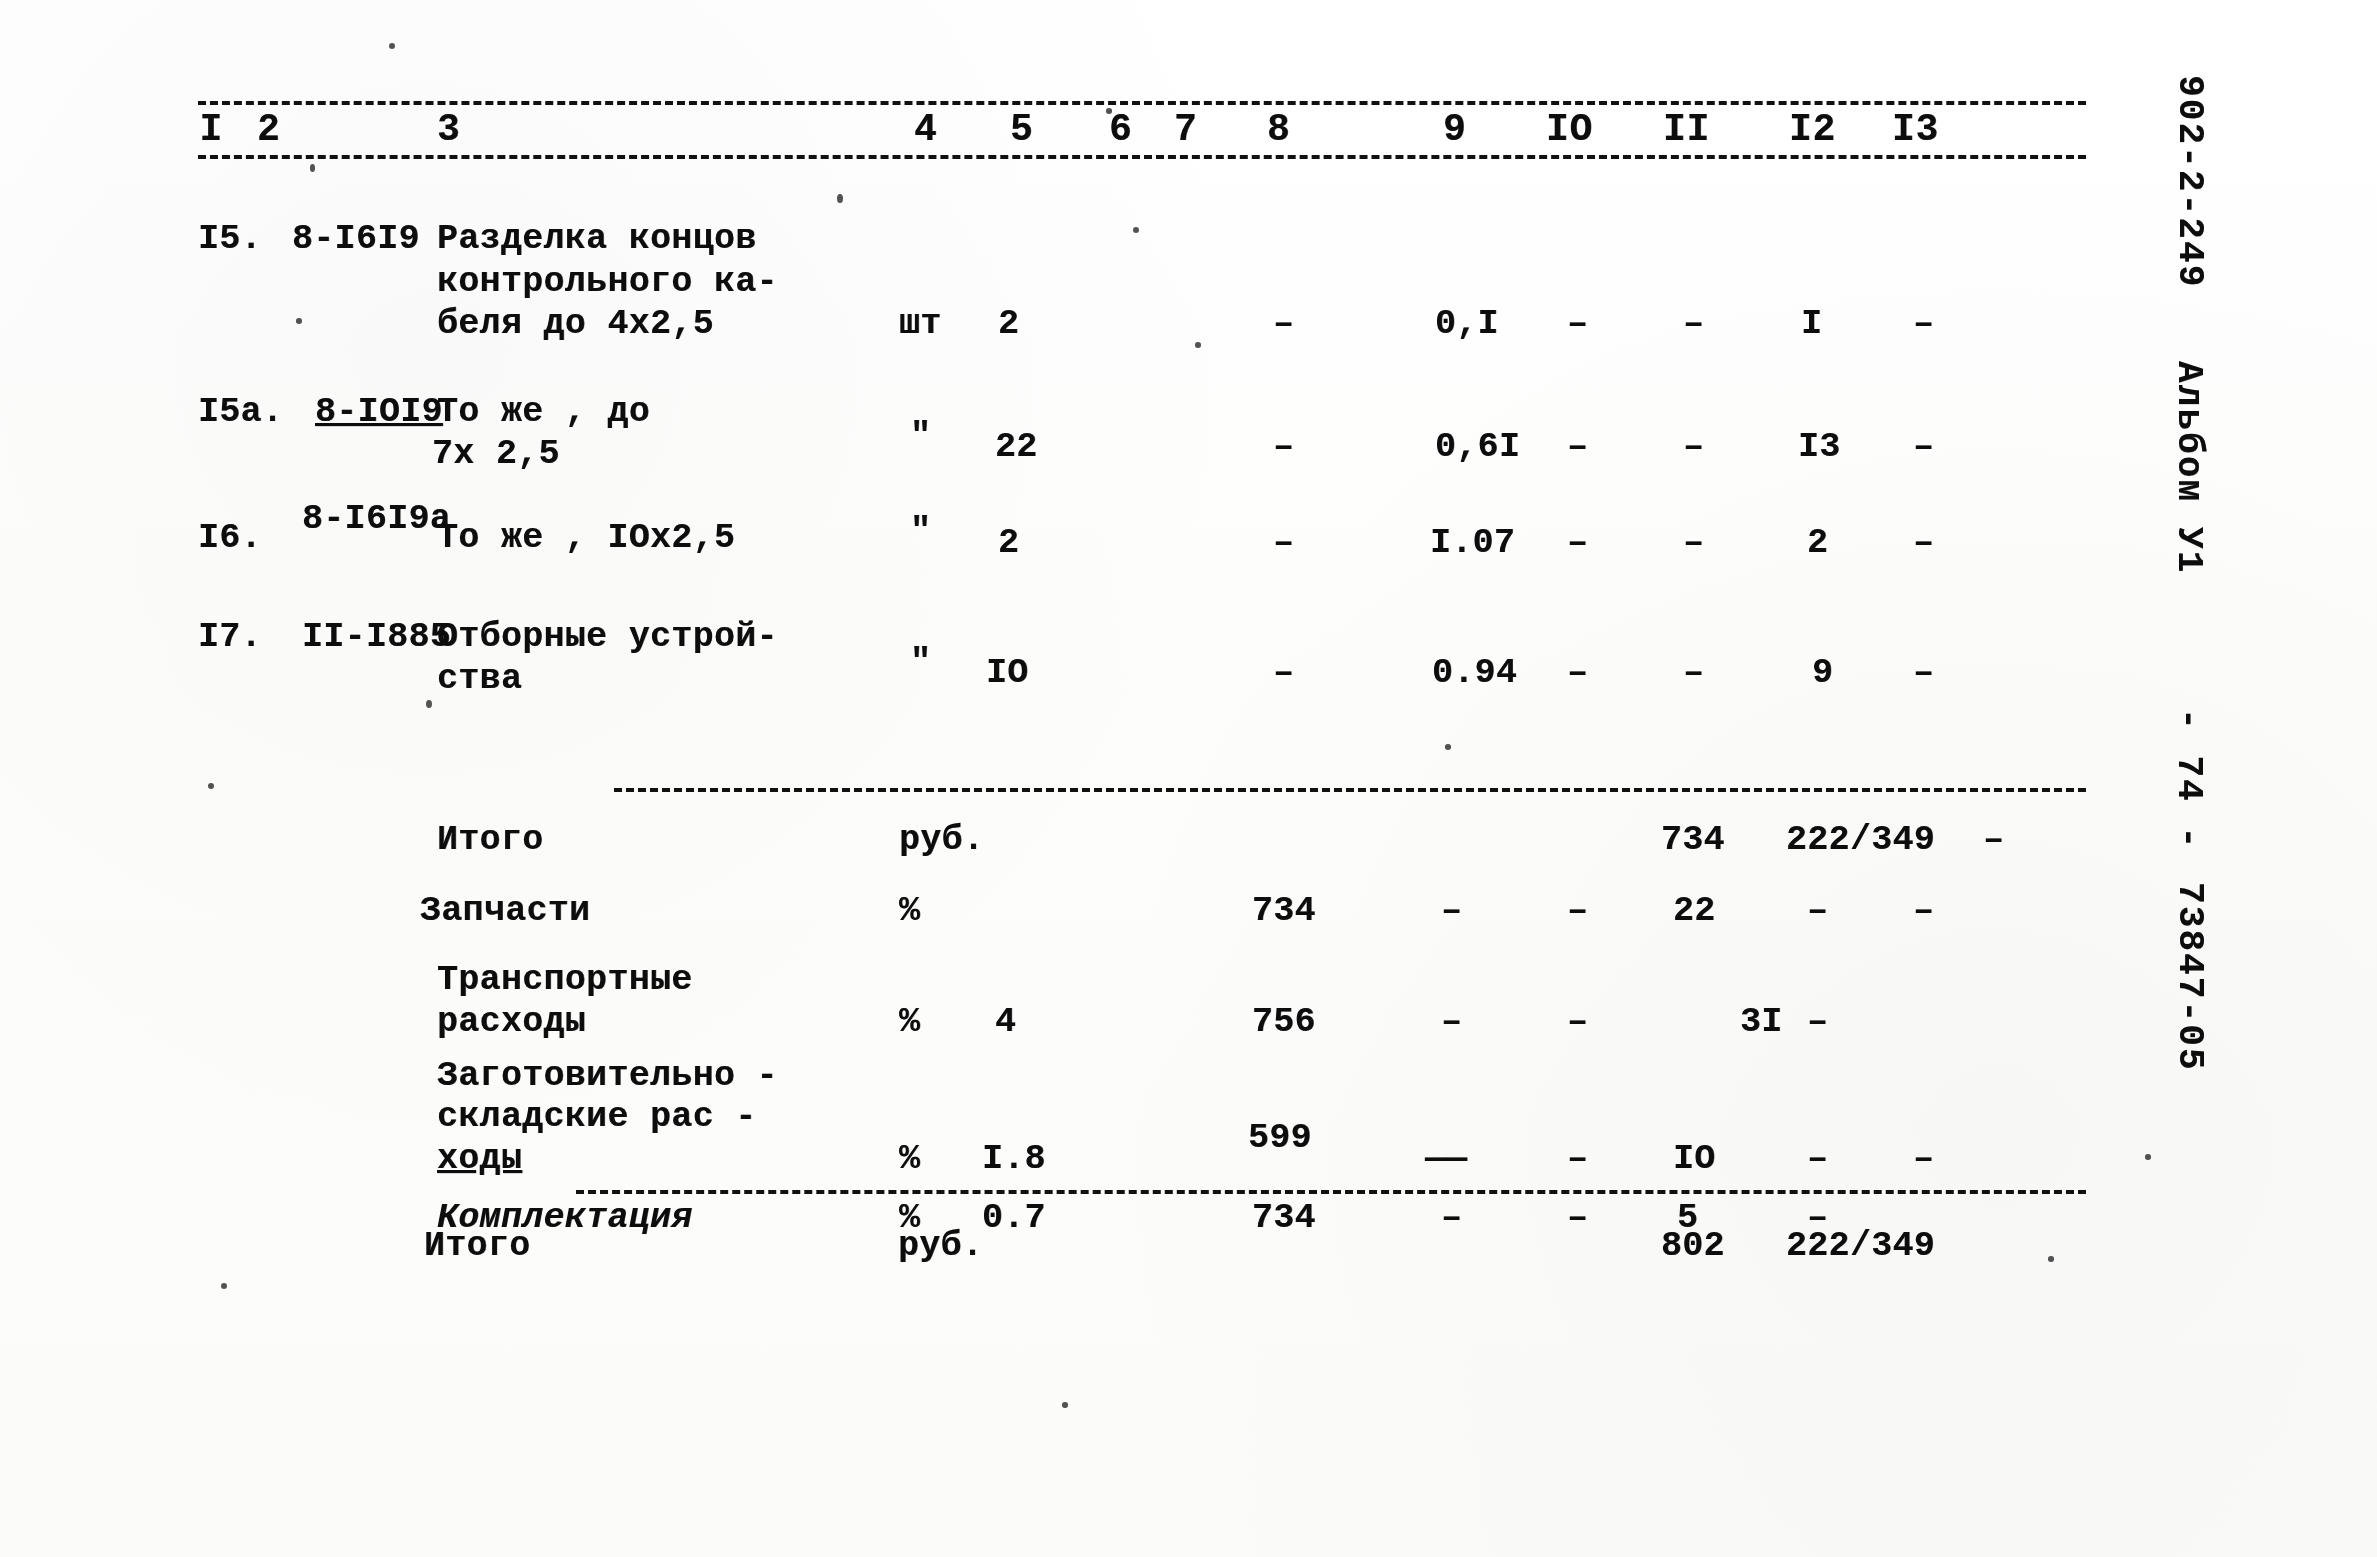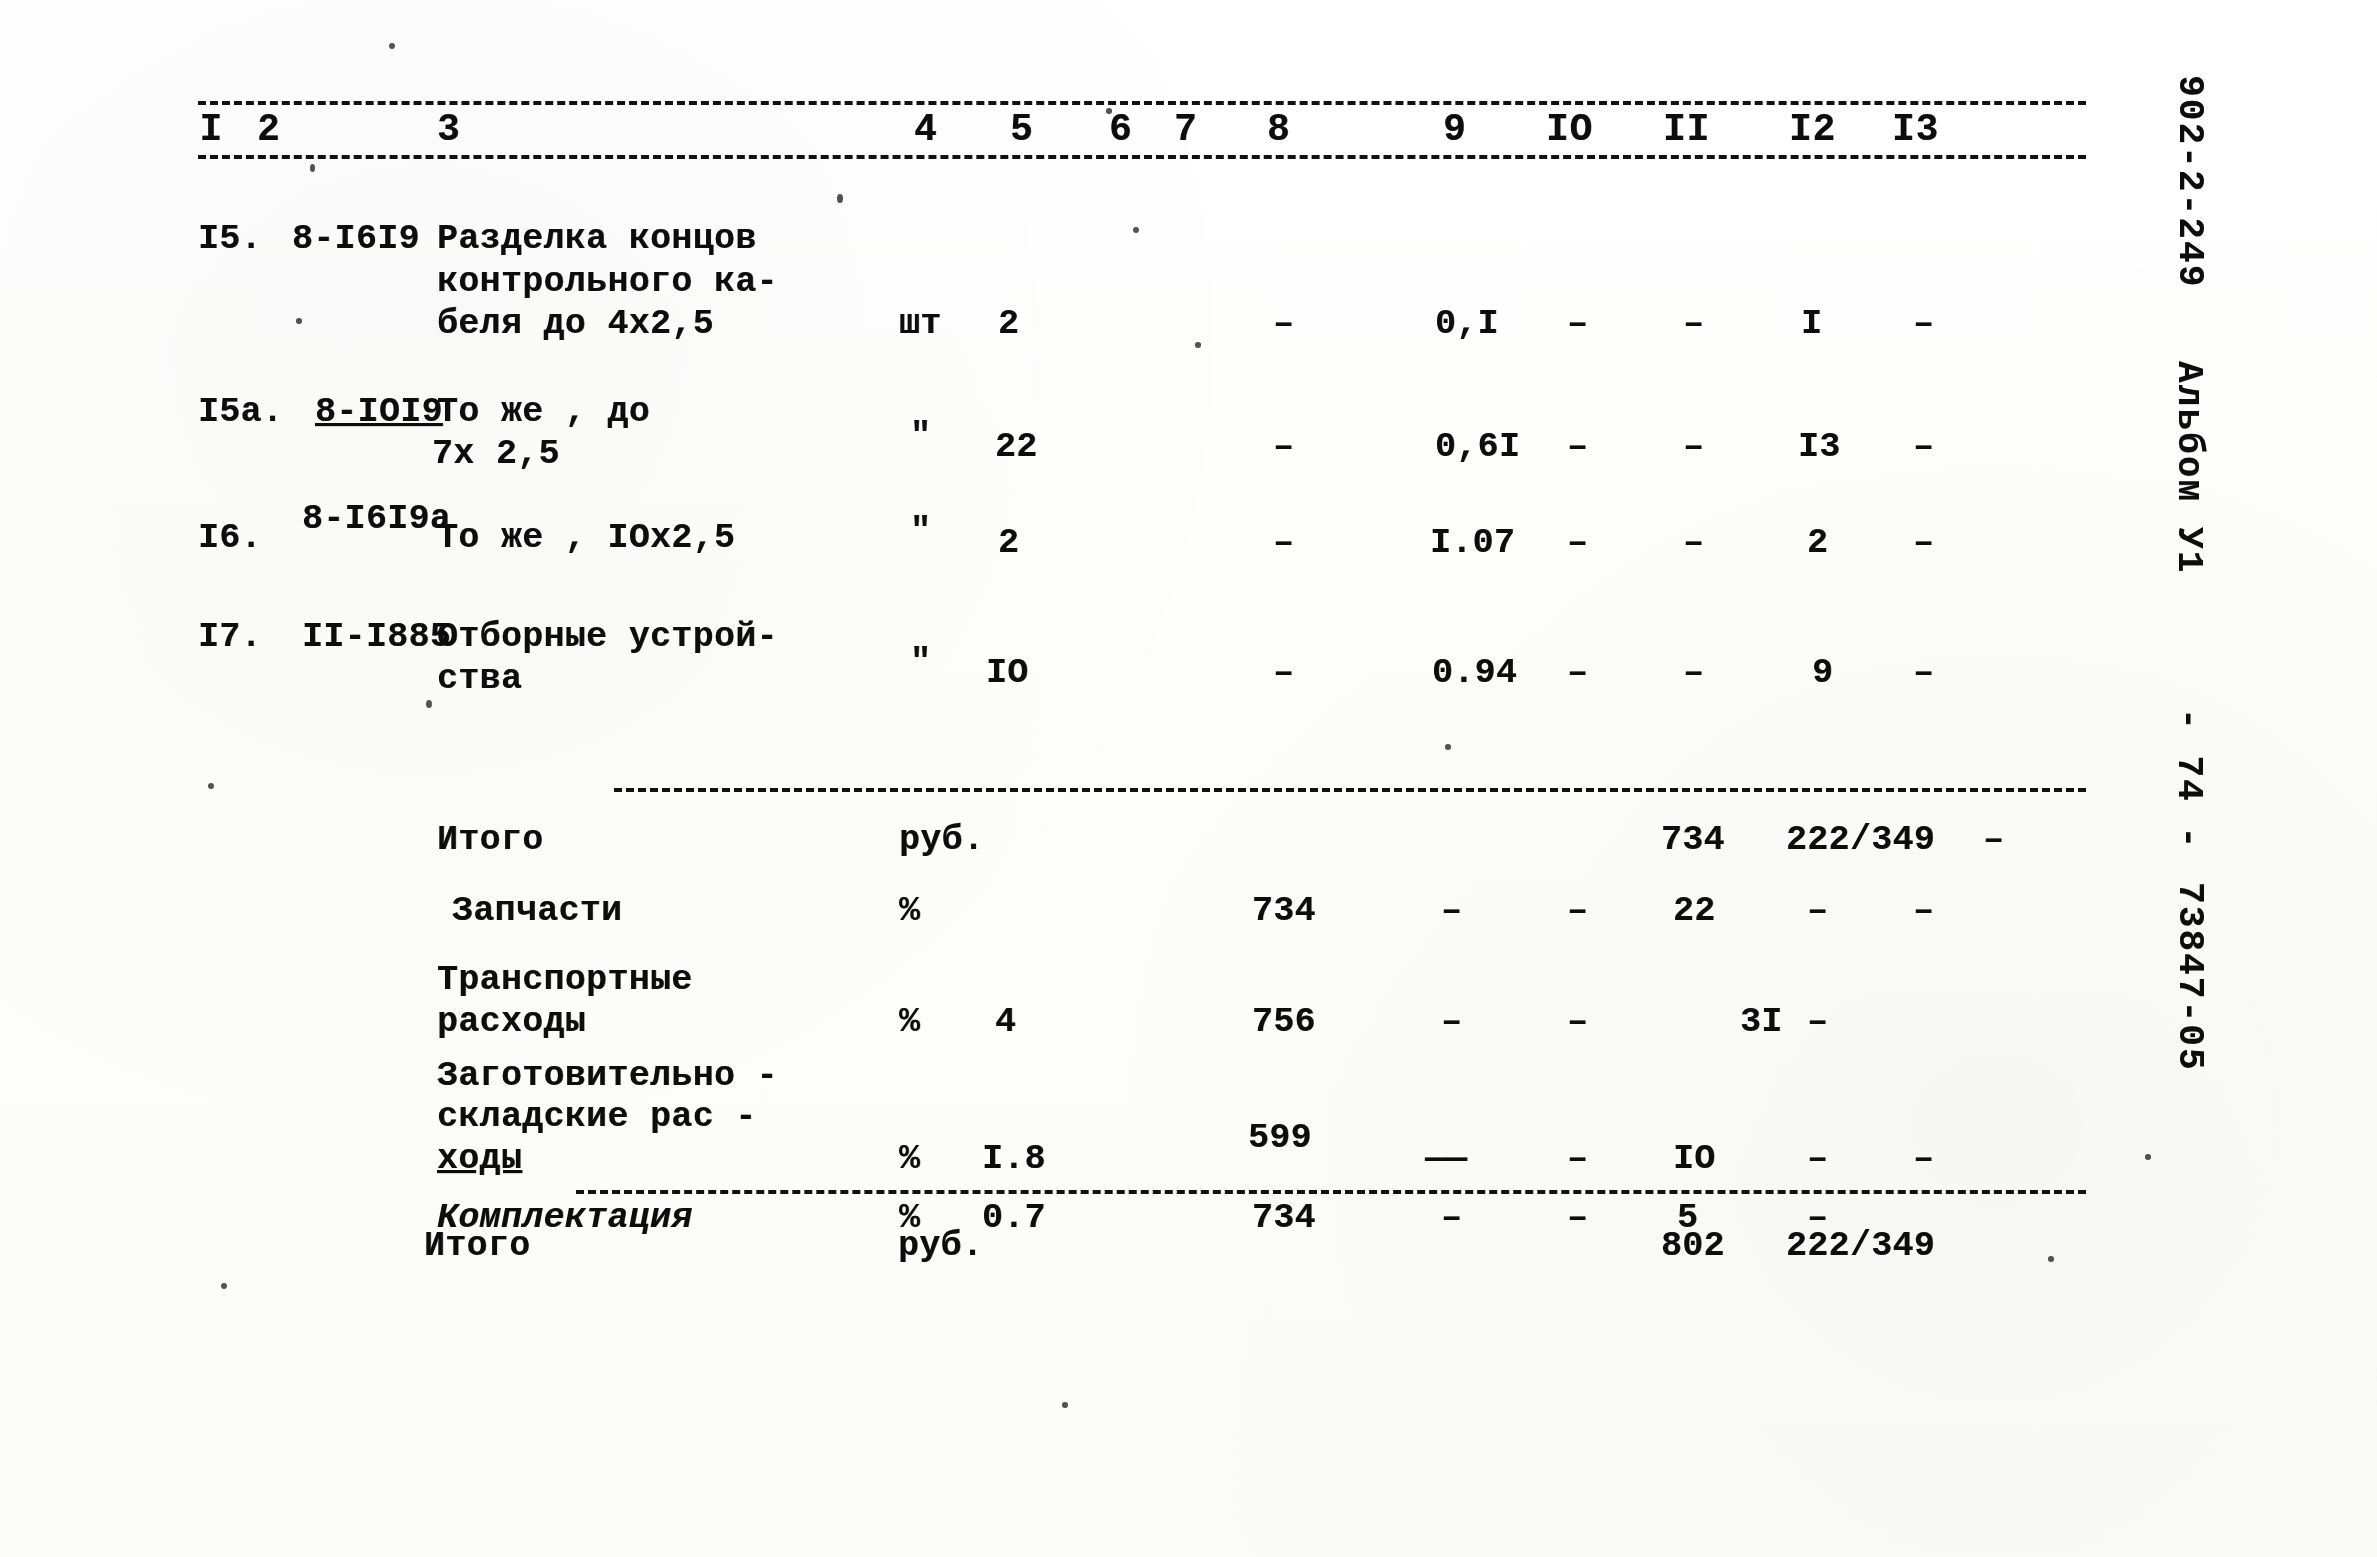--- a/index.html
+++ b/index.html
@@ -191,21 +191,21 @@
     <div class="dash" style="left:1715px;top:569px;">–</div>
 
     <div class="dashrule mid-rule"></div>
 
     <div class="cell" style="left:239px; top:736px;">Итого</div>
     <div class="cell" style="left:701px;top:736px;">руб.</div>
     <div class="cell" style="left:1463px;top:736px;">734</div>
     <div class="cell" style="left:1588px;top:736px;">222/349</div>
     <div class="dash" style="left:1785px;top:736px;">–</div>
 
-    <div class="cell" style="left:254px; top:807px;">Запчасти</div>
+    <div class="cell" style="left:222px; top:807px;">Запчасти</div>
     <div class="cell" style="left:701px;top:807px;">%</div>
     <div class="cell" style="left:1054px;top:807px;">734</div>
     <div class="dash" style="left:1243px;top:807px;">–</div>
     <div class="dash" style="left:1369px;top:807px;">–</div>
     <div class="cell" style="left:1475px;top:807px;">22</div>
     <div class="dash" style="left:1609px;top:807px;">–</div>
     <div class="dash" style="left:1715px;top:807px;">–</div>
 
     <div class="cell" style="left:239px; top:876px;">Транспортные</div>
     <div class="cell" style="left:239px; top:918px;">расходы</div>

